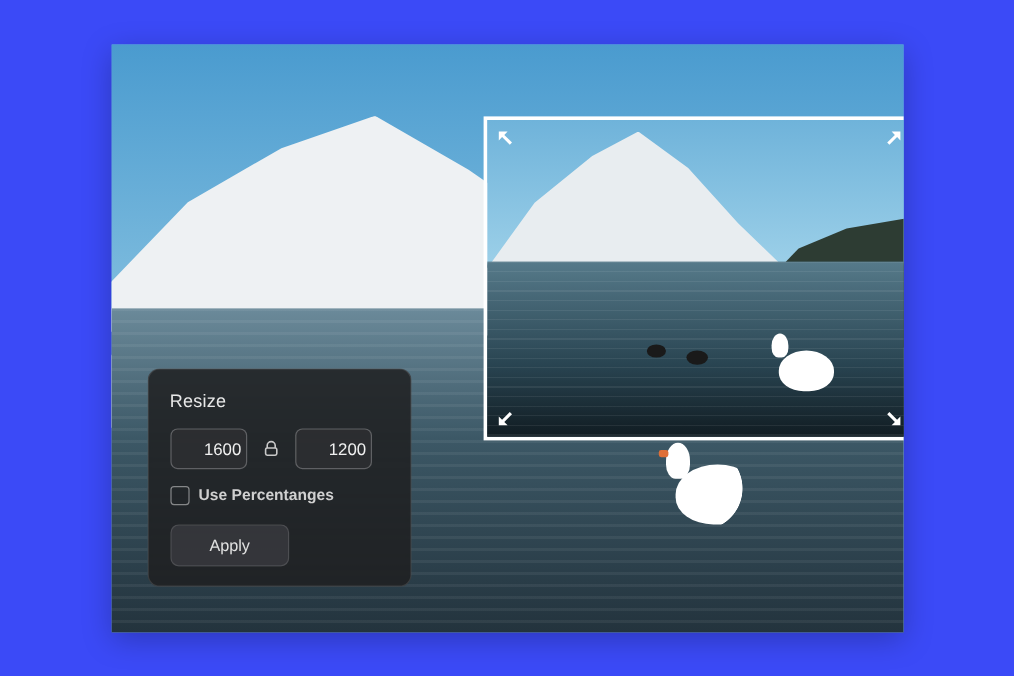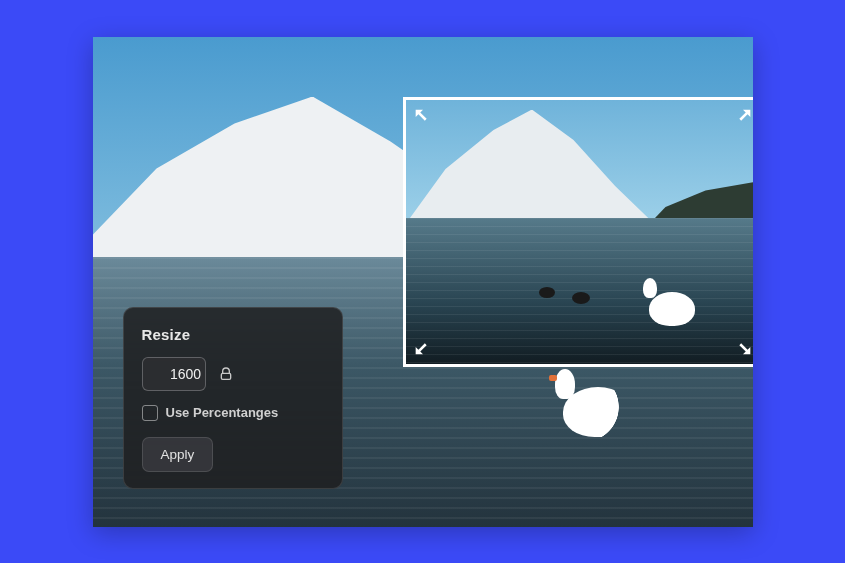--- a/index.html
+++ b/index.html
@@ -105,21 +105,21 @@
     position: absolute;
     left: 30px; top: 270px;
     width: 220px;
     background: rgba(30,30,32,0.85);
     border: 1px solid rgba(255,255,255,0.12);
     border-radius: 10px;
     padding: 18px 18px 16px 18px;
     color: #e8e8e8;
     backdrop-filter: blur(2px);
   }
-  .panel-title { font-size: 15px; font-weight: 700; margin-bottom: 14px; letter-spacing: .2px; }
+  .panel-title { font-size: 15px; font-weight: 400; margin-bottom: 14px; letter-spacing: .2px; }
   .dims { display: flex; align-items: center; gap: 8px; margin-bottom: 14px; }
   .dim-input {
     width: 64px; height: 34px;
     background: rgba(50,50,54,0.6);
     border: 1px solid rgba(255,255,255,0.25);
     border-radius: 6px;
     color: #f0f0f0;
     text-align: center;
     font-size: 14px;
     font-weight: 500;
@@ -133,21 +133,21 @@
   .check-row { display: flex; align-items: center; gap: 8px; margin-bottom: 16px; font-size: 13px; color: #d0d0d0; font-weight: bold; }
   .checkbox {
     width: 16px; height: 16px; border: 1.5px solid rgba(255,255,255,0.45);
     border-radius: 3px; background: transparent; display: inline-block;
   }
   .apply-btn {
     background: rgba(70,70,74,0.55);
     border: 1px solid rgba(255,255,255,0.12);
     color: #e0e0e0;
     font-size: 13.5px;
-    padding: 9px 18px;
+    padding: 9px 32px;
     border-radius: 7px;
     cursor: pointer;
   }
 </style>
 </head>
 <body>
 
 <div class="canvas">
 
   <div class="sky"></div>
@@ -193,20 +193,21 @@
     <div class="panel-title">Resize</div>
 
     <div class="dims">
       <input class="dim-input" type="text" value="1600" style="">
       <span class="lock">
         <svg width="16" height="16" viewBox="0 0 24 24">
           <path fill="none" stroke="#c8c8c8" stroke-width="2" d="M7 11V8a5 5 0 0 1 10 0v3"></path>
           <rect x="5" y="11" width="14" height="9" rx="2" fill="none" stroke="#c8c8c8" stroke-width="2"></rect>
         </svg>
       </span>
+      <input class="dim-input" type="text" value="1200" style="">
     </div>
 
     <label class="check-row">
       <span class="checkbox"></span>
       <span>Use Percentanges</span>
     </label>
 
     <button class="apply-btn">Apply</button>
   </div>
 

